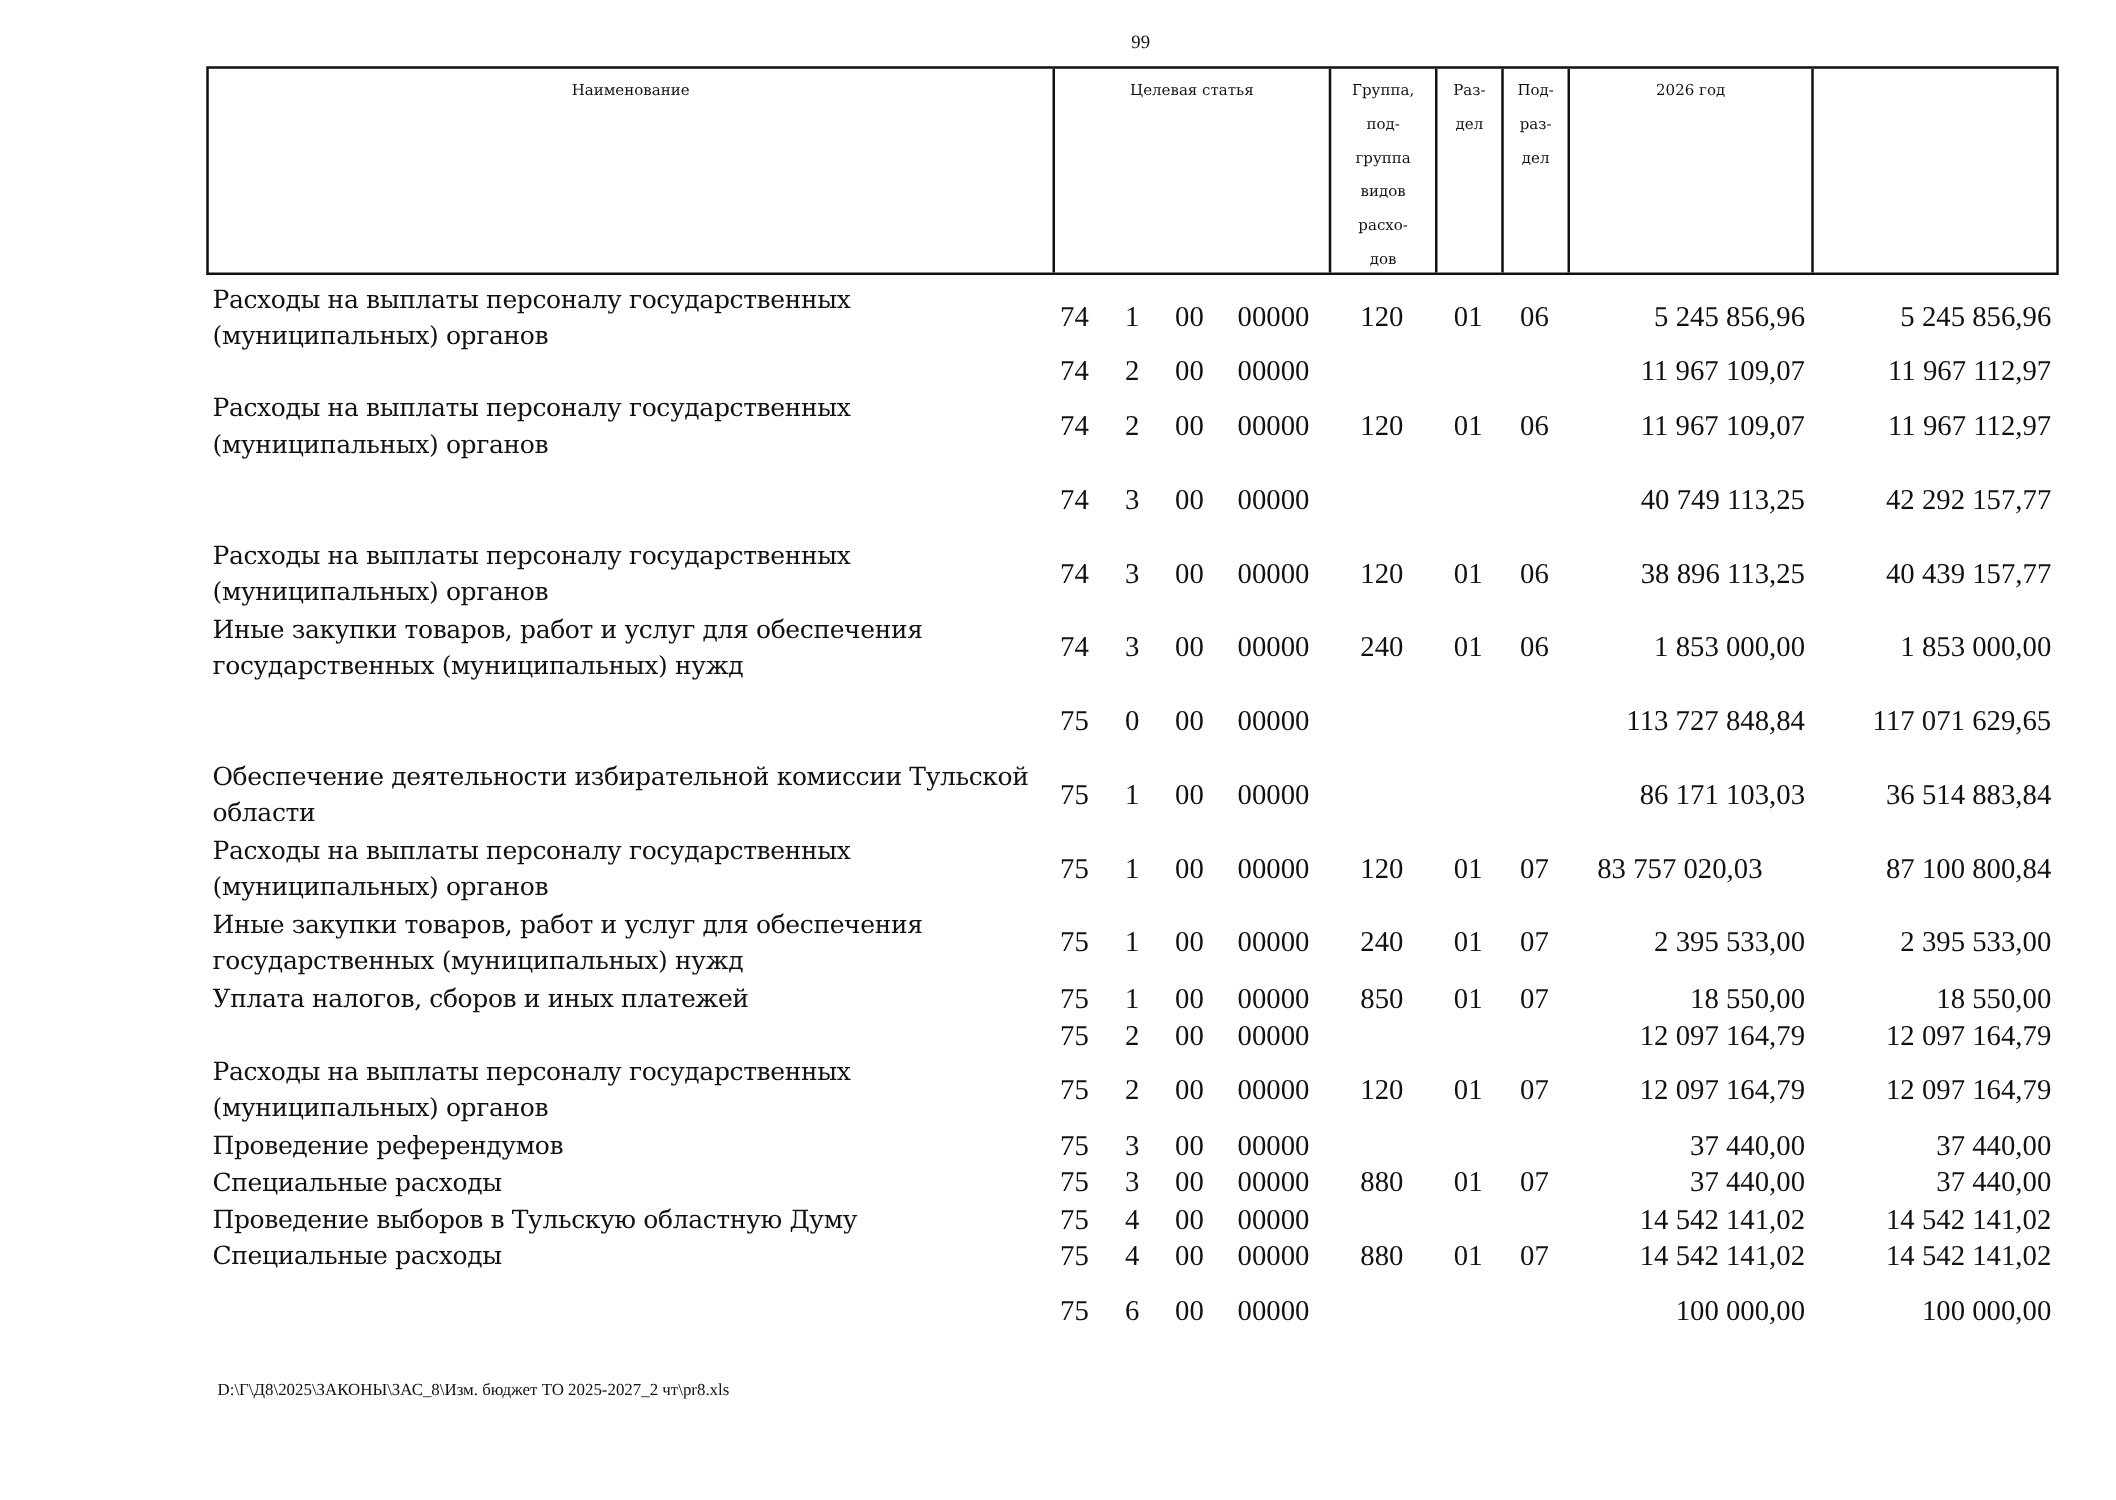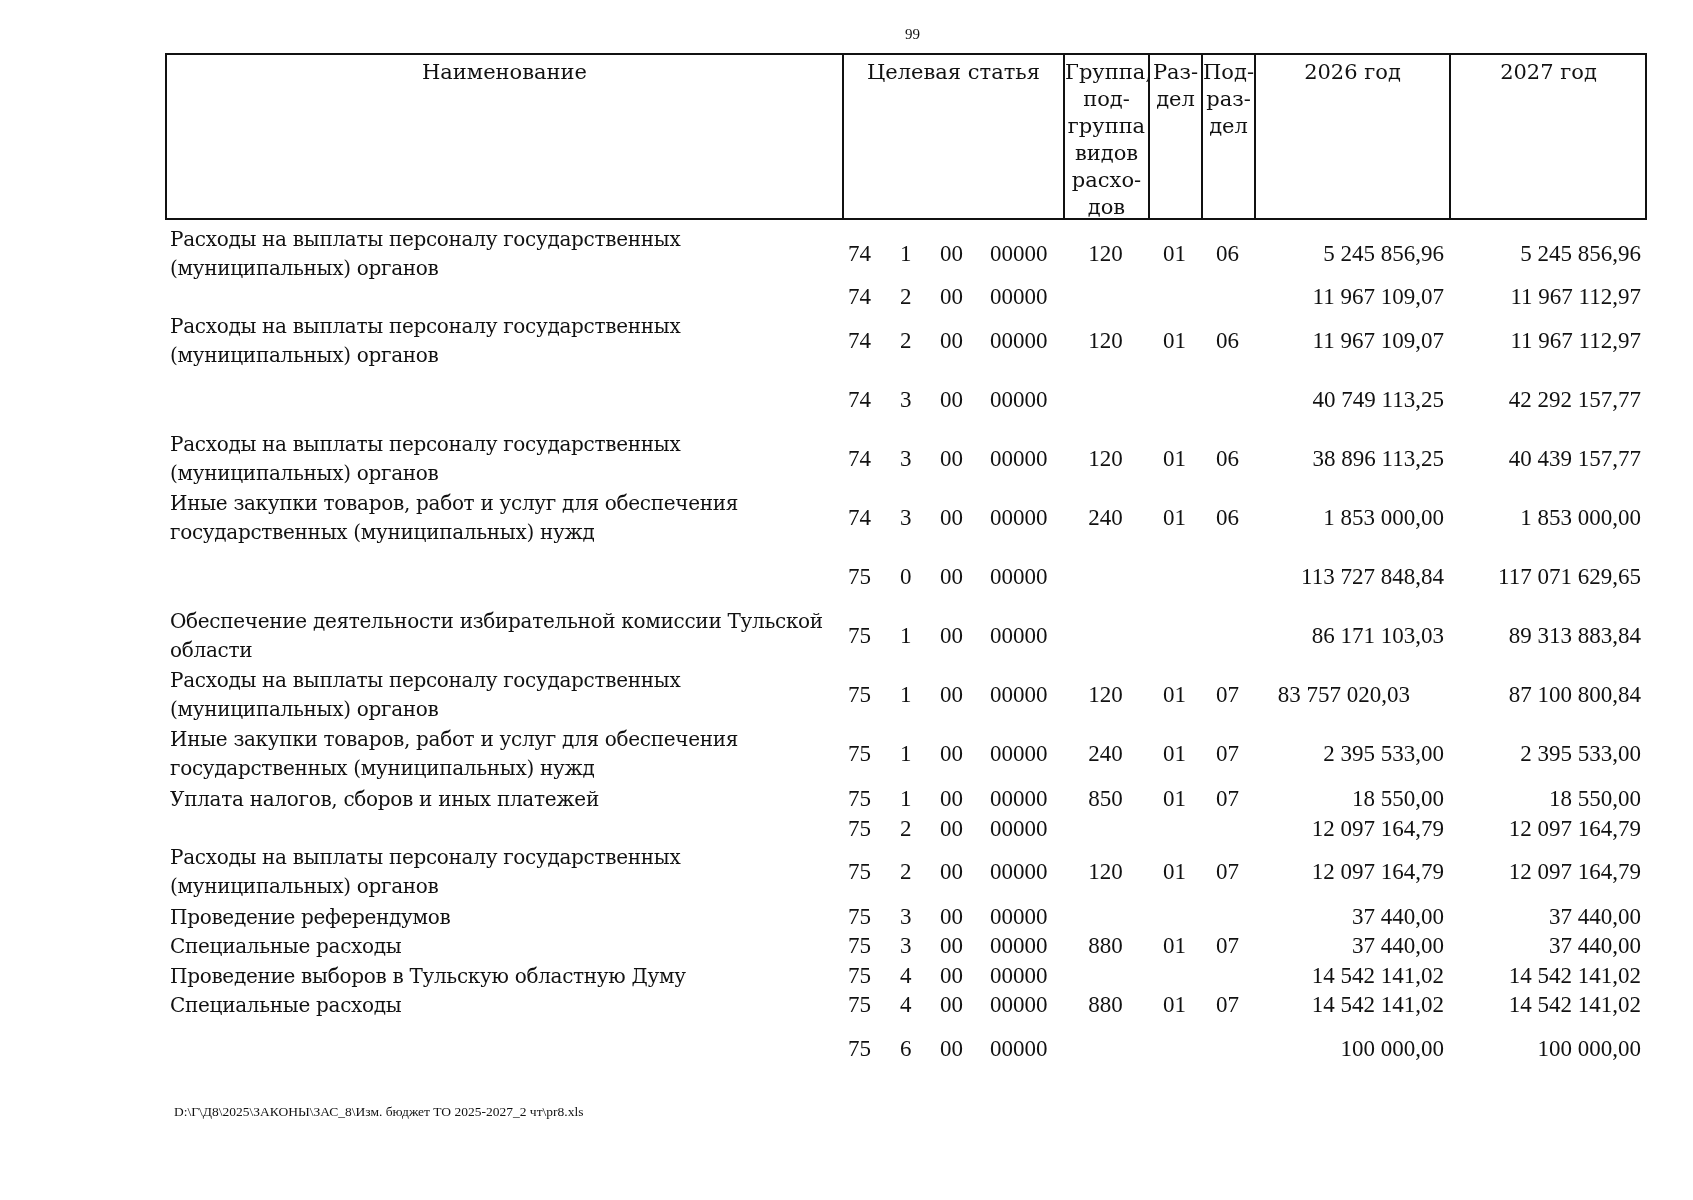--- a/index.html
+++ b/index.html
@@ -5,21 +5,21 @@
   html, body { margin:0; padding:0; background:#ffffff; }
   body { width:1693px; height:1200px; position:relative; overflow:hidden;
          font-family:"DejaVu Serif","Liberation Serif",serif; color:#111; }
   .page-num { position:absolute; top:26px; left:0; width:1830px; text-align:center;
               font-size:15px; font-family:"Liberation Serif",serif; }
   .page-num span { display:inline-block; position:absolute; left:905px; }
   .hdr { position:absolute; top:53px; left:165px; width:1482px; height:167px;
          border:2.5px solid #111; box-sizing:border-box; }
   .hcell { position:absolute; top:0; height:100%; box-sizing:border-box;
            border-right:2px solid #111; text-align:center;
-           font-size:21px; line-height:27px; padding-top:4px; }
+           font-size:12px; line-height:27px; padding-top:4px; }
   .hcell.last { border-right:none; }
   .rows { position:absolute; left:165px; top:220px; width:1482px; }
   .row { position:absolute; left:0; width:1482px; font-size:20.5px; }
   .cell { position:absolute; top:50%; transform:translateY(-50%); white-space:nowrap; }
   .name { left:5px; width:660px; line-height:29px; white-space:normal;
           font-family:"DejaVu Serif",serif; font-size:20px; letter-spacing:-0.3px; }
   .num { font-family:"Liberation Serif",serif; font-size:23px; }
   .r { text-align:right; }
   .c { text-align:center; }
   .footer { position:absolute; top:1104px; left:174px; font-size:13.5px;
@@ -46,21 +46,20 @@
   <div class="hcell" style="left:983px;width:53px;">
     <div>Раз-</div>
     <div>дел</div>
   </div>
   <div class="hcell" style="left:1036px;width:53px;">
     <div>Под-</div>
     <div>раз-</div>
     <div>дел</div>
   </div>
   <div class="hcell" style="left:1089px;width:195px;"><span>2026 год</span></div>
-  <div class="hcell last" style="left:1284px;width:195px;"><span>2027 год</span></div>
 </div>
 
 <div class="rows">
 
   <div class="row" style="top:6px;height:56px;">
     <div class="cell name">Расходы на выплаты персоналу государственных (муниципальных) органов</div>
     <div class="cell num" style="left:683px;">74</div>
     <div class="cell num" style="left:735px;">1</div>
     <div class="cell num" style="left:775px;">00</div>
     <div class="cell num" style="left:825px;">00000</div>
@@ -142,21 +141,21 @@
   <div class="row" style="top:388px;height:56px;">
     <div class="cell name">Обеспечение деятельности избирательной комиссии Тульской области</div>
     <div class="cell num" style="left:683px;">75</div>
     <div class="cell num" style="left:735px;">1</div>
     <div class="cell num" style="left:775px;">00</div>
     <div class="cell num" style="left:825px;">00000</div>
     <div class="cell num c" style="left:898px;width:85px;"></div>
     <div class="cell num c" style="left:983px;width:53px;"></div>
     <div class="cell num c" style="left:1036px;width:53px;"></div>
     <div class="cell num r" style="left:1089px;width:190px;">86 171 103,03</div>
-    <div class="cell num r" style="left:1284px;width:192px;">89 313 883,84</div>
+    <div class="cell num r" style="left:1284px;width:192px;">36 514 883,84</div>
   </div>
   <div class="row" style="top:447px;height:56px;">
     <div class="cell name">Расходы на выплаты персоналу государственных (муниципальных) органов</div>
     <div class="cell num" style="left:683px;">75</div>
     <div class="cell num" style="left:735px;">1</div>
     <div class="cell num" style="left:775px;">00</div>
     <div class="cell num" style="left:825px;">00000</div>
     <div class="cell num c" style="left:898px;width:85px;">120</div>
     <div class="cell num c" style="left:983px;width:53px;">01</div>
     <div class="cell num c" style="left:1036px;width:53px;">07</div>

